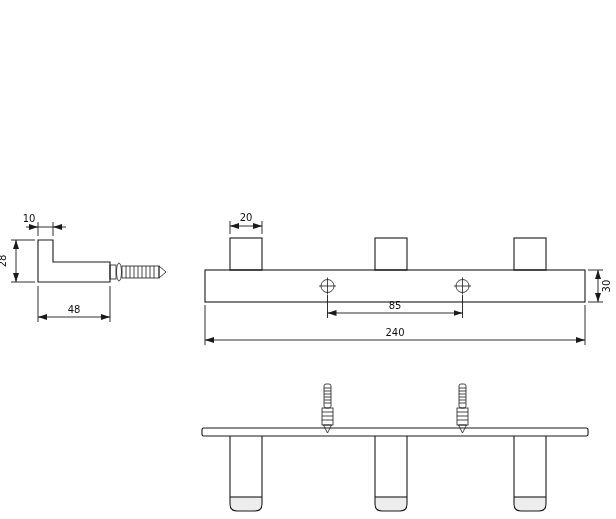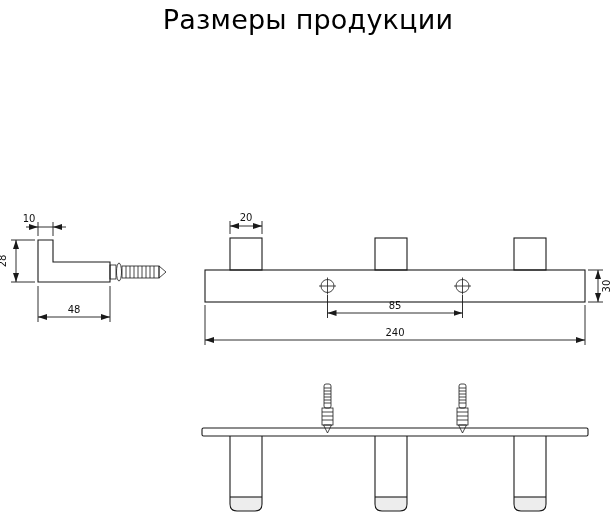--- a/index.html
+++ b/index.html
@@ -31,21 +31,20 @@
   .ln   { stroke: #1a1a1a; stroke-width: 1.1; fill: none; }
   .dim  { stroke: #1a1a1a; stroke-width: 0.9; fill: none; }
   .thin { stroke: #1a1a1a; stroke-width: 0.8; fill: none; }
   .cap  { fill: #ededed; stroke: none; }
 </style>
 </head>
 <body>
 
 <div class="canvas">
 
-  <div class="title">Размеры продукции</div>
 
   <svg class="drawing" width="616" height="519" viewBox="0 0 616 519" xmlns="http://www.w3.org/2000/svg">
 
     <defs>
       <marker id="ah" markerUnits="userSpaceOnUse" markerWidth="10" markerHeight="7" refX="9" refY="3" orient="auto-start-reverse">
         <path d="M0,0 L9,3 L0,6 Z" fill="#1a1a1a"></path>
       </marker>
     </defs>
 
     <g>

